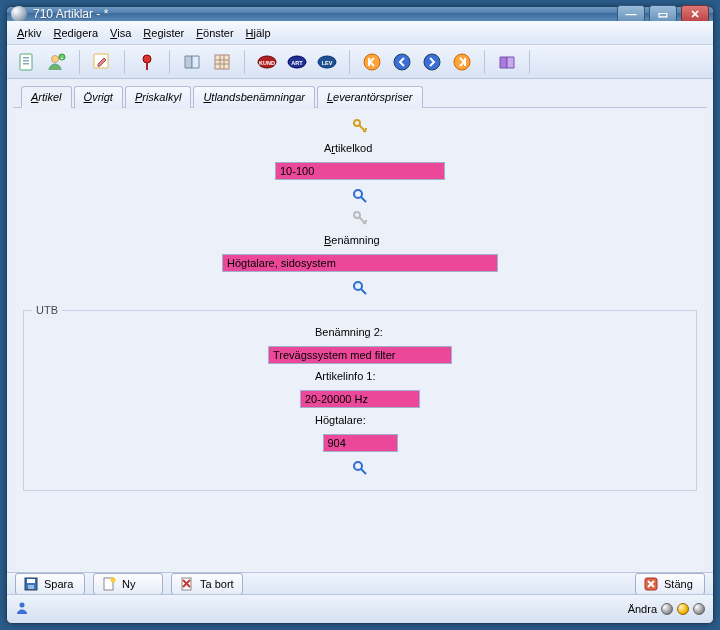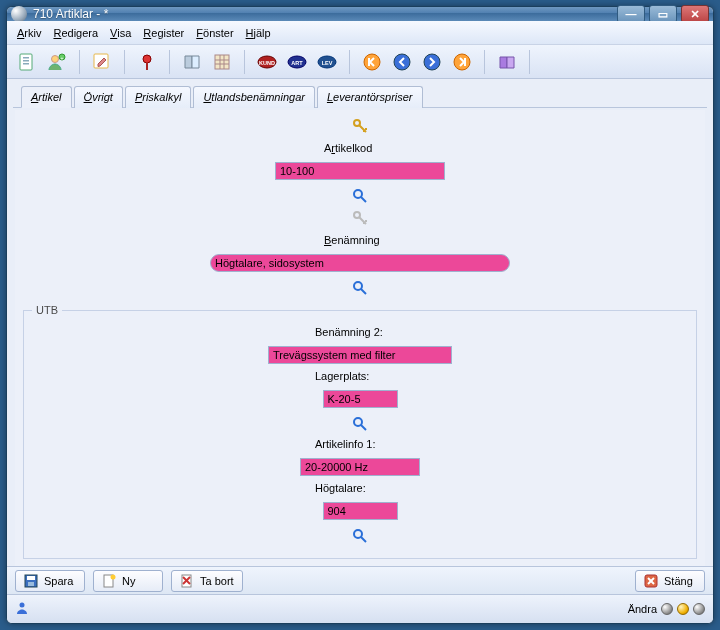--- a/index.html
+++ b/index.html
@@ -97,21 +97,21 @@
   .searchicon {
     width:16px;height:16px;display:flex;align-items:center;justify-content:center;
     cursor:pointer;
   }
   fieldset.group {
     border: 1px solid #c6d1e6; margin: 8px 0 0 0; padding: 10px 8px 8px 8px;
     background: #ecf0f9;
   }
   fieldset.group legend { color:#4a4a4a; padding: 0 4px; }
   .footer {
-    height: 28px; display:flex; align-items:center; gap:8px;
+    height: 22px; display:flex; align-items:center; gap:8px;
     padding: 0 8px;
     background: linear-gradient(#eff4fd,#dde7f4);
     border-top: 1px solid #b8c5dc;
   }
   .footer .spacer { flex:1; }
   .btn {
     height: 22px; min-width: 70px;
     display:flex;align-items:center;gap:6px; padding: 0 8px;
     background: linear-gradient(#fdfdff,#e6ecf7);
     border:1px solid #9fb1cf; border-radius:3px;
@@ -285,45 +285,35 @@
     </div>
 
     <div class="row">
       <span class="keyicon">
         <svg viewBox="0 0 16 16">
             <circle cx="5" cy="5" r="3" fill="none" stroke="#bbb" stroke-width="2"></circle>
             <path d="M7 7l7 7m-2-2v2m2-4v2" stroke="#bbb" stroke-width="2" fill="none"></path>
           </svg>
       </span>
       <div class="label"><span class="u">B</span>enämning</div>
-      <input class="text" style="width: 300px; border-radius: 9px;" value="Högtalare, sidosystem">
+      <input class="text" style="width: 276px;" value="Högtalare, sidosystem">
       <span class="searchicon">
         <svg viewBox="0 0 16 16">
             <circle cx="6" cy="6" r="4" fill="none" stroke="#2a6fd8" stroke-width="2"></circle>
             <line x1="9" y1="9" x2="14" y2="14" stroke="#2a6fd8" stroke-width="2"></line>
           </svg>
       </span>
     </div>
 
     <fieldset class="group">
       <legend>UTB</legend>
 
       <div class="row">
         <div class="label" style="width:90px">Benämning 2:</div>
         <input class="text" style="width: 184px;" value="Trevägssystem med filter">
-      </div>
-      <div class="row">
-        <div class="label" style="width:90px">Lagerplats:</div>
-        <input class="text" style="width: 75px;" value="K-20-5">
-        <span class="searchicon">
-          <svg viewBox="0 0 16 16">
-              <circle cx="6" cy="6" r="4" fill="none" stroke="#2a6fd8" stroke-width="2"></circle>
-              <line x1="9" y1="9" x2="14" y2="14" stroke="#2a6fd8" stroke-width="2"></line>
-            </svg>
-        </span>
       </div>
       <div class="row">
         <div class="label" style="width:90px">Artikelinfo 1:</div>
         <input class="text" style="width: 120px;" value="20-20000 Hz">
       </div>
       <div class="row">
         <div class="label" style="width:90px">Högtalare:</div>
         <input class="text" style="width: 75px;" value="904">
         <span class="searchicon">
           <svg viewBox="0 0 16 16">

